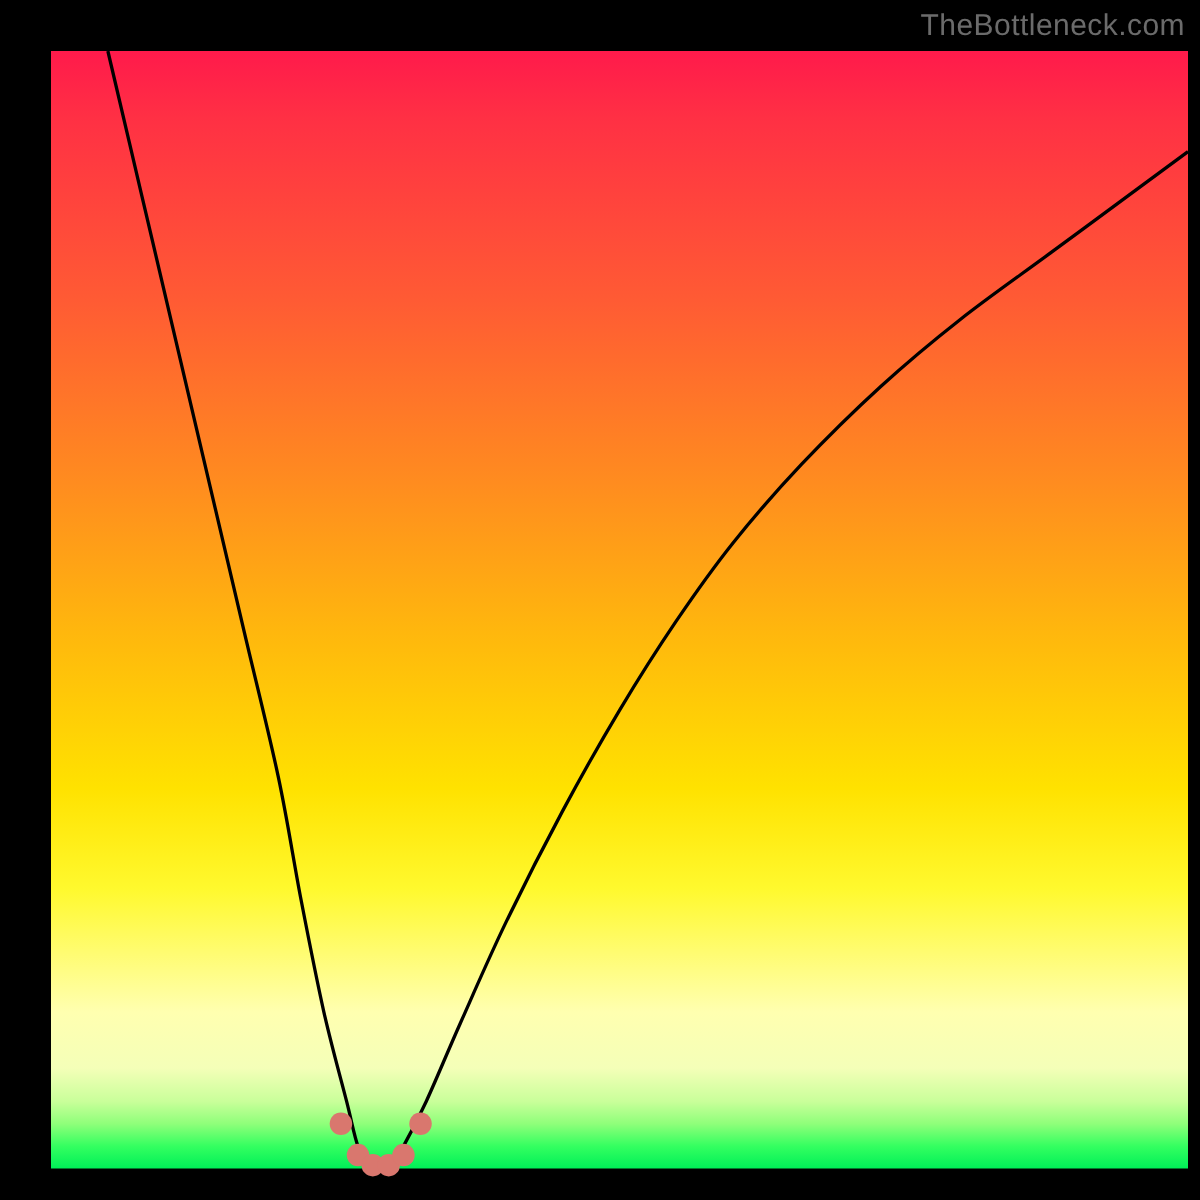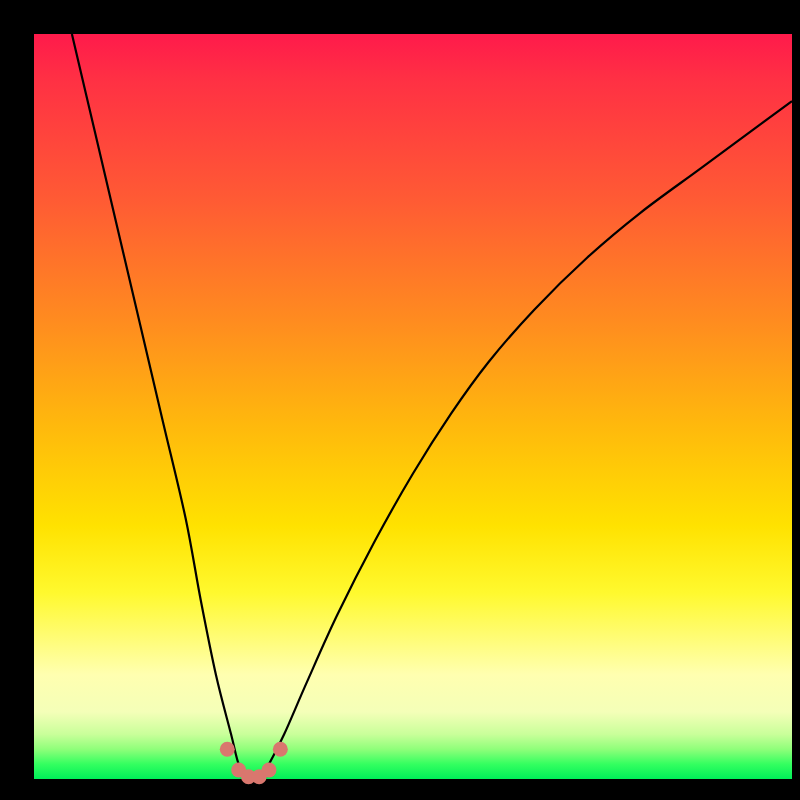--- a/index.html
+++ b/index.html
@@ -68,13 +68,14 @@
       <g id="marker-group">
           <circle cx="193.29" cy="715.2" r="7.5" fill="#d9776e"></circle>
           <circle cx="204.66000000000003" cy="736.06" r="7.5" fill="#d9776e"></circle>
           <circle cx="214.514" cy="742.765" r="7.5" fill="#d9776e"></circle>
           <circle cx="225.12599999999998" cy="742.765" r="7.5" fill="#d9776e"></circle>
           <circle cx="234.98" cy="736.06" r="7.5" fill="#d9776e"></circle>
           <circle cx="246.35" cy="715.2" r="7.5" fill="#d9776e"></circle>
         </g>
     </svg>
   </div>
+  <div class="watermark">TheBottleneck.com</div>
 </div>
 
 </body></html>

